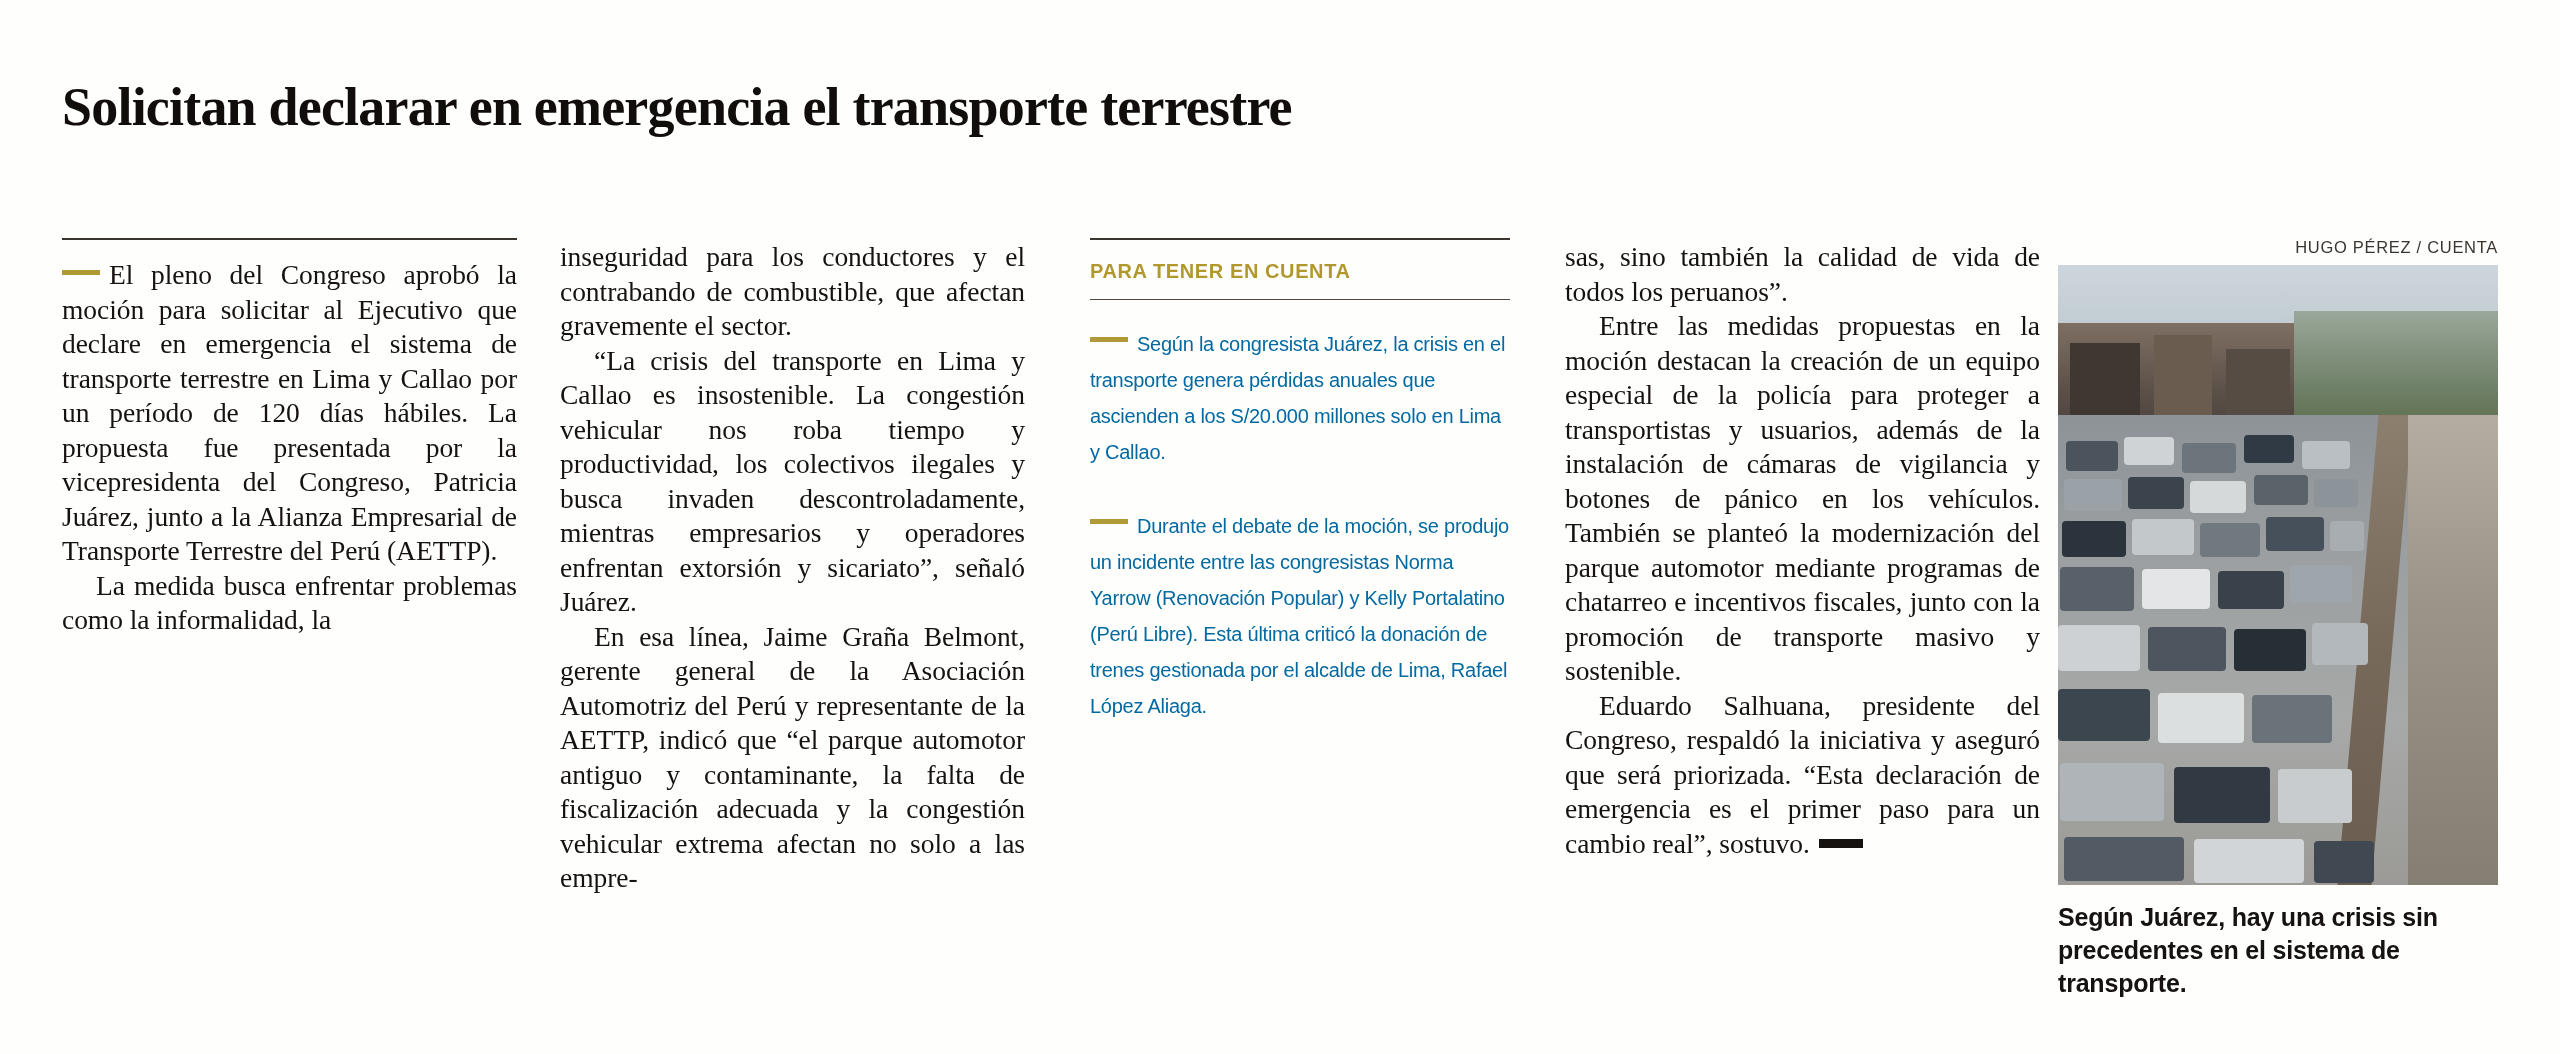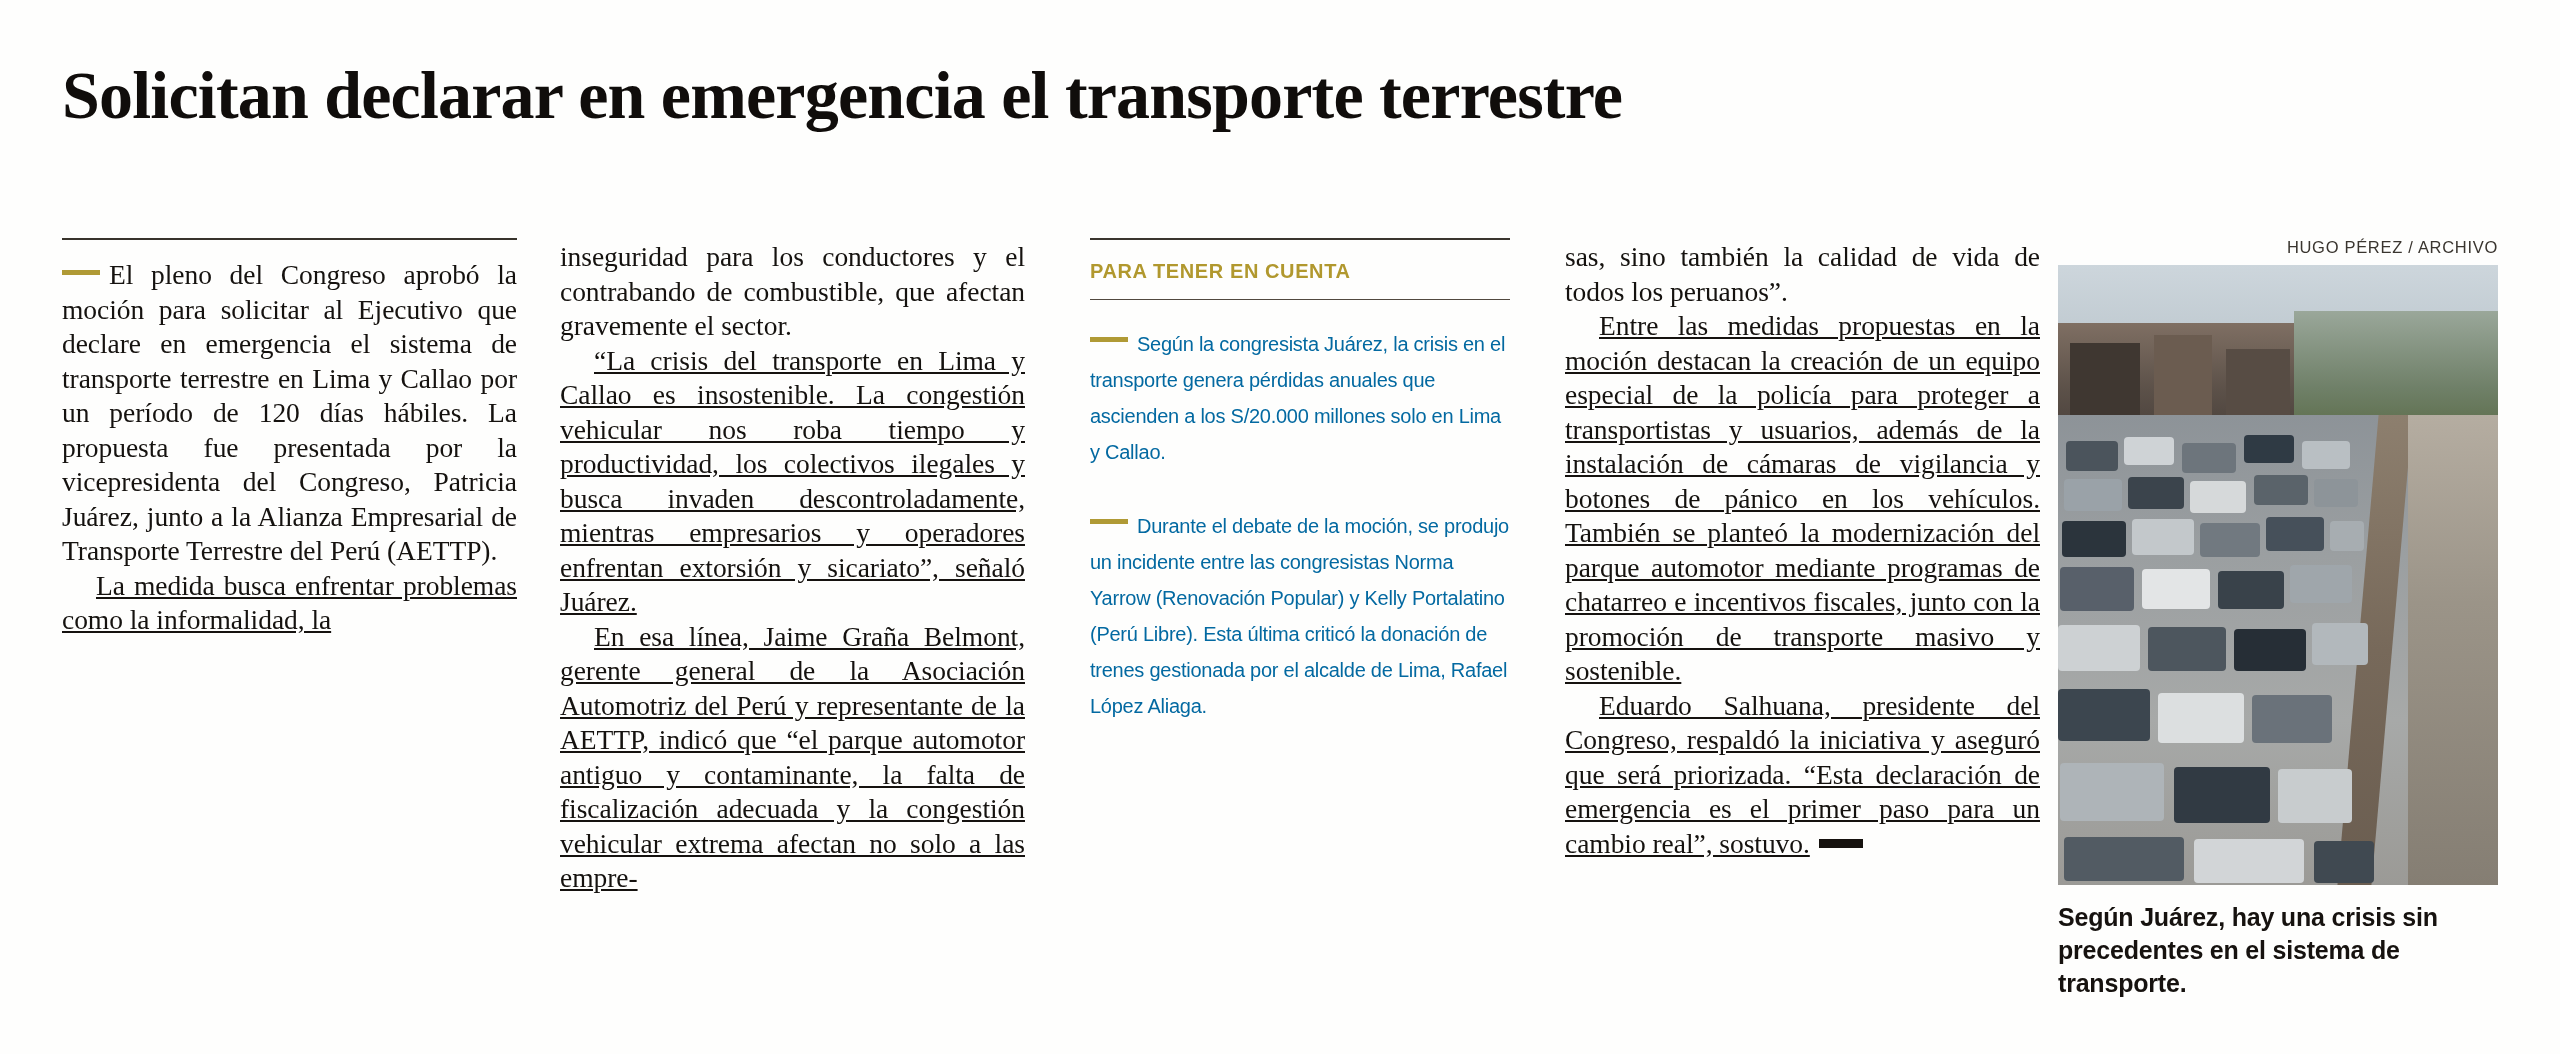--- a/index.html
+++ b/index.html
@@ -21,25 +21,25 @@
     left: 0; top: 0;
     width: 2560px;
     height: 1054px;
     background: #fefefd;
   }
 
   
   .headline {
     position: absolute;
     left: 62px;
-    top: 7px;
+    top: 29px;
     width: 2420px;
     font-family: "Liberation Serif", serif;
     font-weight: 700;
-    font-size: 68px;
+    font-size: 54px;
     line-height: 84px;
     letter-spacing: -0.8px;
     color: #100d0b;
     white-space: nowrap;
   }
 
   
   .cols {
     position: absolute;
     left: 0;
@@ -84,21 +84,20 @@
     line-height: 34.5px;
     text-align: justify;
     text-justify: inter-word;
     margin: 0;
     color: #15120f;
     hyphens: manual;
     letter-spacing: -0.05px;
   }
   .body-p + .body-p {
     text-indent: 34px;
-    text-decoration: underline;
   }
 
   .dash-lead {
     display: inline-block;
     width: 38px;
     height: 5px;
     background: #b09a35;
     vertical-align: 9px;
     margin-right: 9px;
   }
@@ -243,21 +242,21 @@
     </div>
 
     <div class="col col-4">
       <hr class="rule" style="visibility:hidden">
       <p class="body-p" style="margin-top:-18px">sas, sino también la calidad de vida de todos los peruanos”.</p>
       <p class="body-p">Entre las medidas propuestas en la moción destacan la creación de un equipo especial de la policía para proteger a transportistas y usuarios, además de la instalación de cámaras de vigilancia y botones de pánico en los vehículos. También se planteó la modernización del parque automotor mediante programas de chatarreo e incentivos fiscales, junto con la promoción de transporte masivo y sostenible.</p>
       <p class="body-p" style="text-indent:34px"><span>Eduardo Salhuana, presidente del Congreso, respaldó la iniciativa y aseguró que será priorizada. “Esta declaración de emergencia es el primer paso para un cambio real”, sostuvo.</span><span class="end-mark"></span></p>
     </div>
 
     <div class="col col-5">
-      <p class="credit">HUGO PÉREZ / ARCHIVO</p>
+      <p class="credit">HUGO PÉREZ / CUENTA</p>
 
       <div class="photo">
         <div class="sky"></div>
         <div class="buildings"></div>
         <div class="bld2"></div>
         <div class="bld3"></div>
         <div class="bld4"></div>
         <div class="trees-right"></div>
         <div class="road"></div>
         <div class="median"></div>

